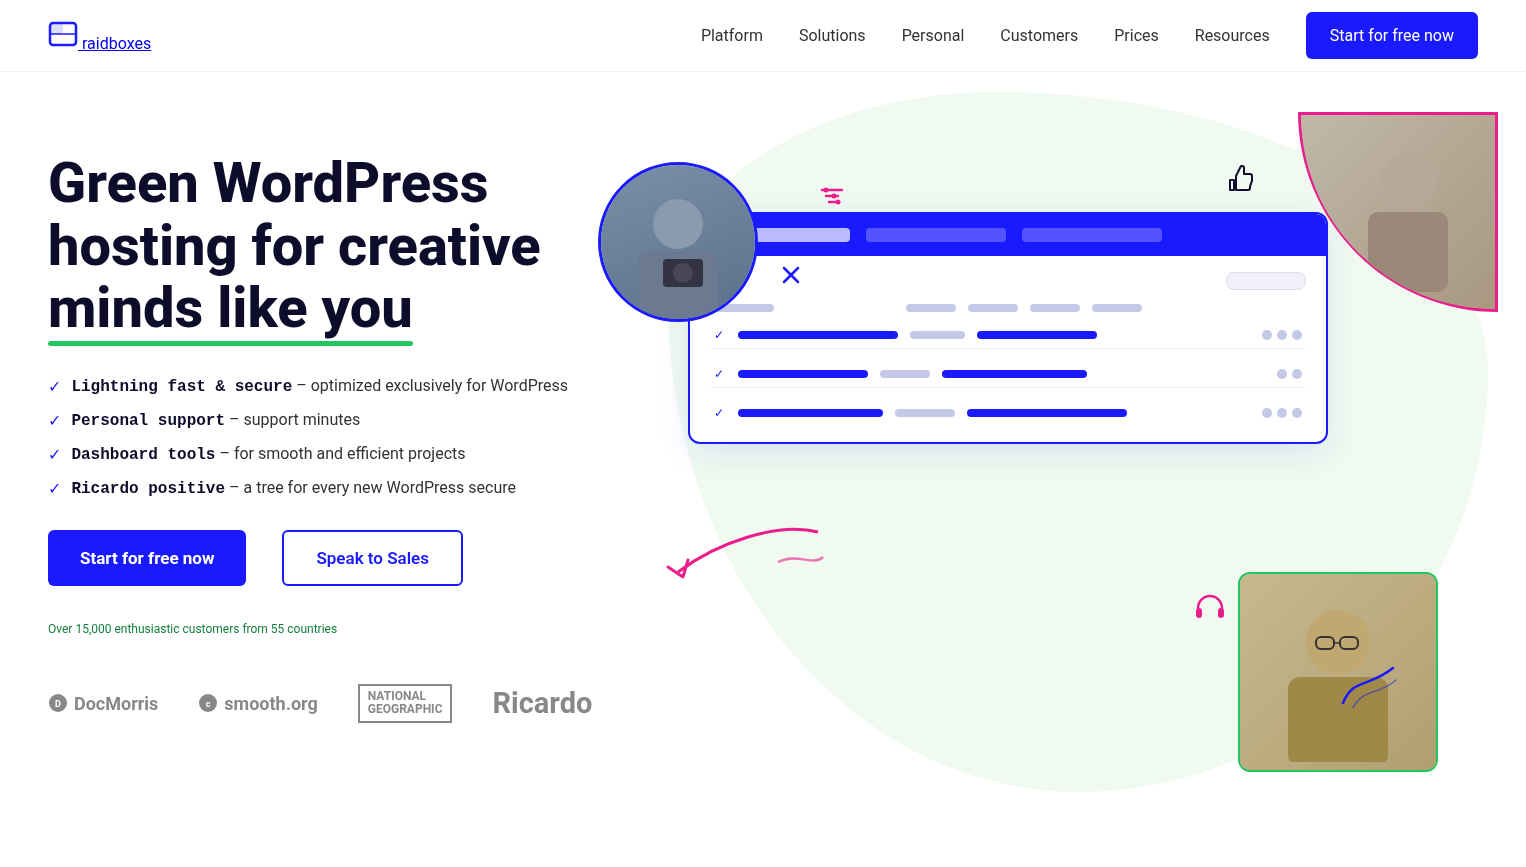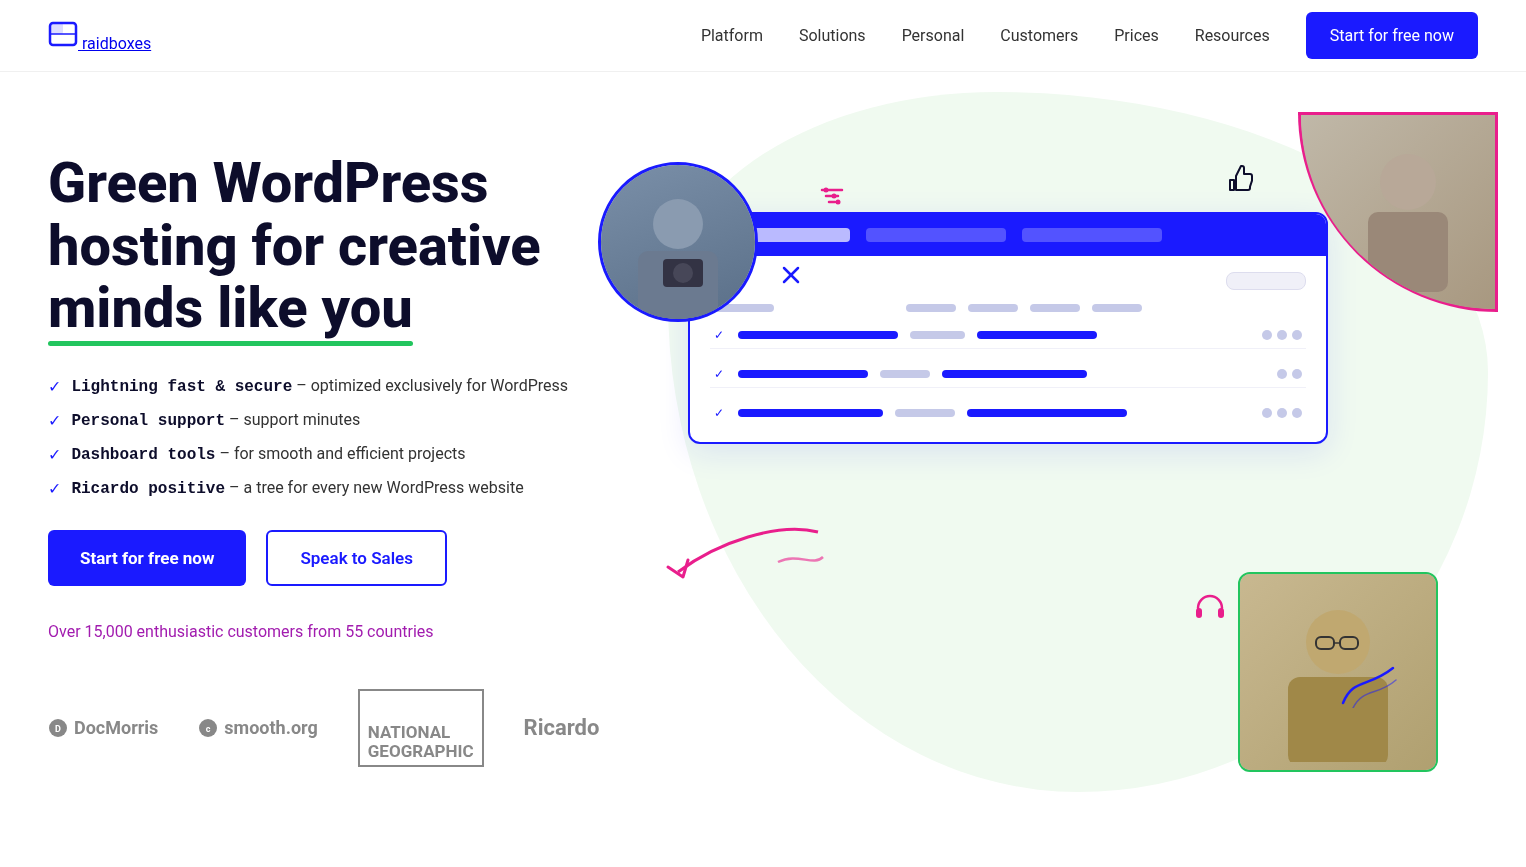--- a/index.html
+++ b/index.html
@@ -130,24 +130,25 @@
       background: #fff;
       color: #1a1aff;
       padding: 16px 32px;
       border-radius: 6px;
       font-size: 17px;
       font-weight: 600;
       border: 2.5px solid #1a1aff;
       cursor: pointer;
       text-decoration: none;
       display: inline-block;
+      margin-left: 16px;
     }
     .hero-social-proof {
-      font-size: 16px;
-      color: #a21caf;
+      font-size: 12px;
+      color: #15803d;
       margin-bottom: 48px;
     }
     .hero-logos {
       display: flex;
       align-items: center;
       gap: 40px;
       flex-wrap: wrap;
     }
     .logo-item {
       font-size: 18px;
@@ -430,21 +431,21 @@
       <li>
         <span class="check-icon">✓</span>
         <span><strong>Personal support</strong><span> – support minutes</span></span>
       </li>
       <li>
         <span class="check-icon">✓</span>
         <span><strong>Dashboard tools</strong><span> – for smooth and efficient projects</span></span>
       </li>
       <li>
         <span class="check-icon">✓</span>
-        <span><strong>Ricardo positive</strong><span> – a tree for every new WordPress website</span></span>
+        <span><strong>Ricardo positive</strong><span> – a tree for every new WordPress secure</span></span>
       </li>
     </ul>
 
     <div class="hero-buttons">
       <a href="#" class="btn-primary">Start for free now</a>
       <a href="#" class="btn-secondary">Speak to Sales</a>
     </div>
 
     <p class="hero-social-proof">Over 15,000 enthusiastic customers from 55 countries</p>
 
@@ -457,24 +458,24 @@
         <span>DocMorris</span>
       </div>
       <div class="logo-item">
         <svg width="20" height="20" viewBox="0 0 20 20">
           <circle cx="10" cy="10" r="9" fill="#888"></circle>
           <text x="10" y="14" text-anchor="middle" fill="white" font-size="9" font-weight="bold">c</text>
         </svg>
         <span>smooth.org</span>
       </div>
       <div class="logo-item nat-geo-box">
-        <span style="font-size:17px; line-height:1.1; color:#888;margin-top:28px;">NATIONAL<br>GEOGRAPHIC</span>
+        <span style="font-size:12px; line-height:1.1; color:#888;">NATIONAL<br>GEOGRAPHIC</span>
       </div>
       <div class="logo-item">
-        <span style="font-size:22px; font-weight:700; color:#888;">Ricardo</span>
+        <span style="font-size:29px; font-weight:700; color:#888;">Ricardo</span>
       </div>
     </div>
   </div>
 
   <div class="hero-right">
 
     <div class="green-bg-shape"></div>
 
     <div class="icon-filter">
       <svg width="28" height="28" viewBox="0 0 28 28" fill="none">

